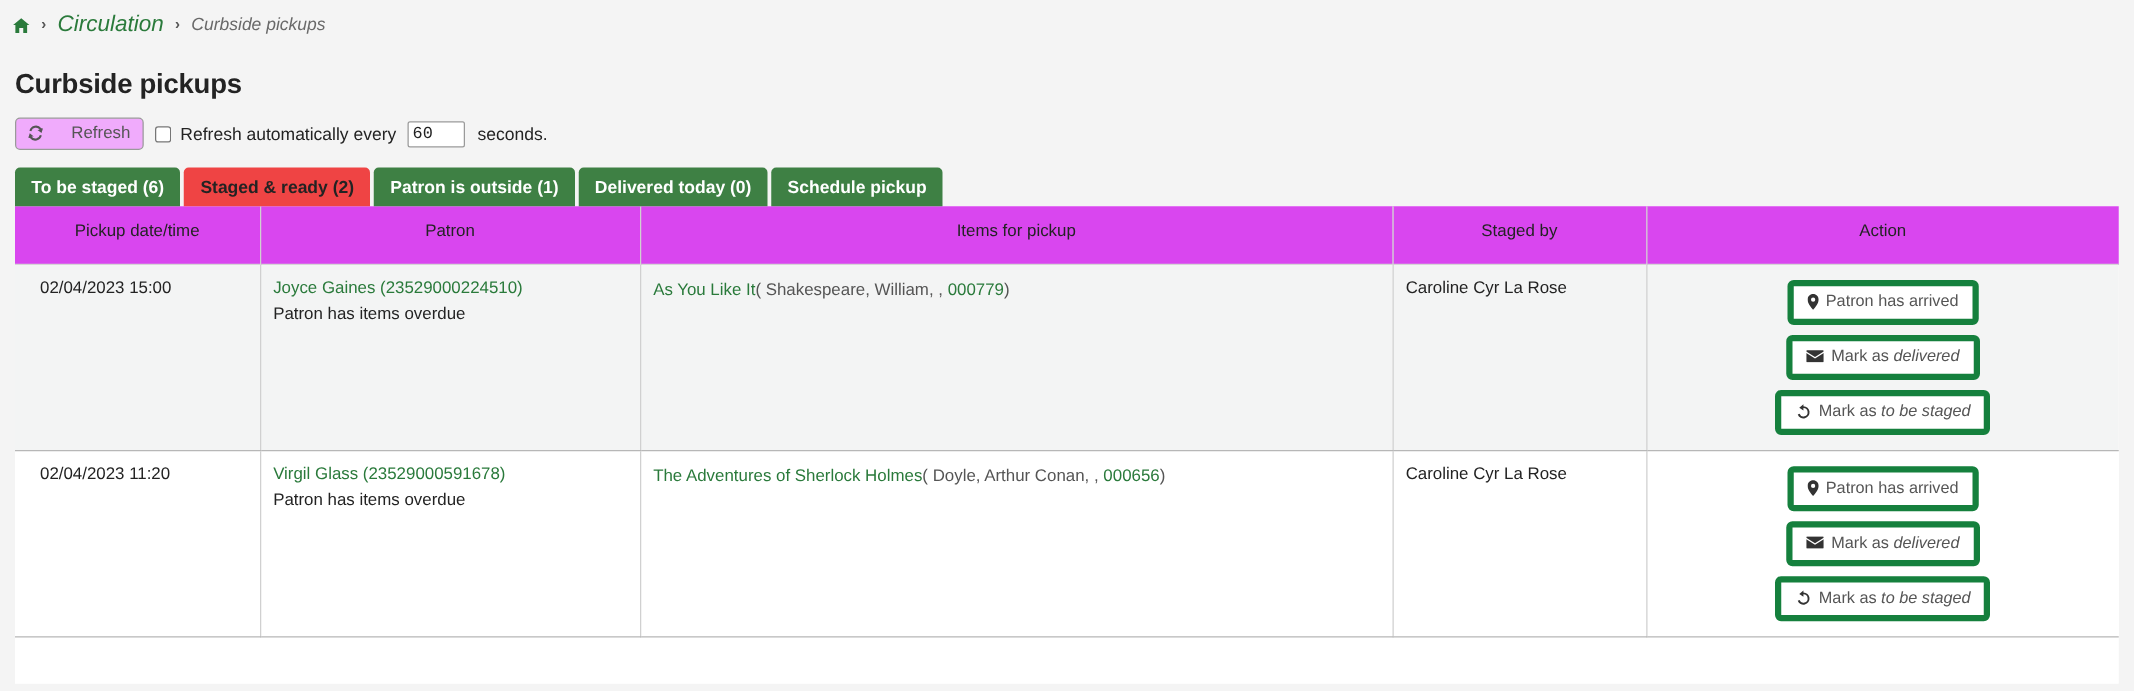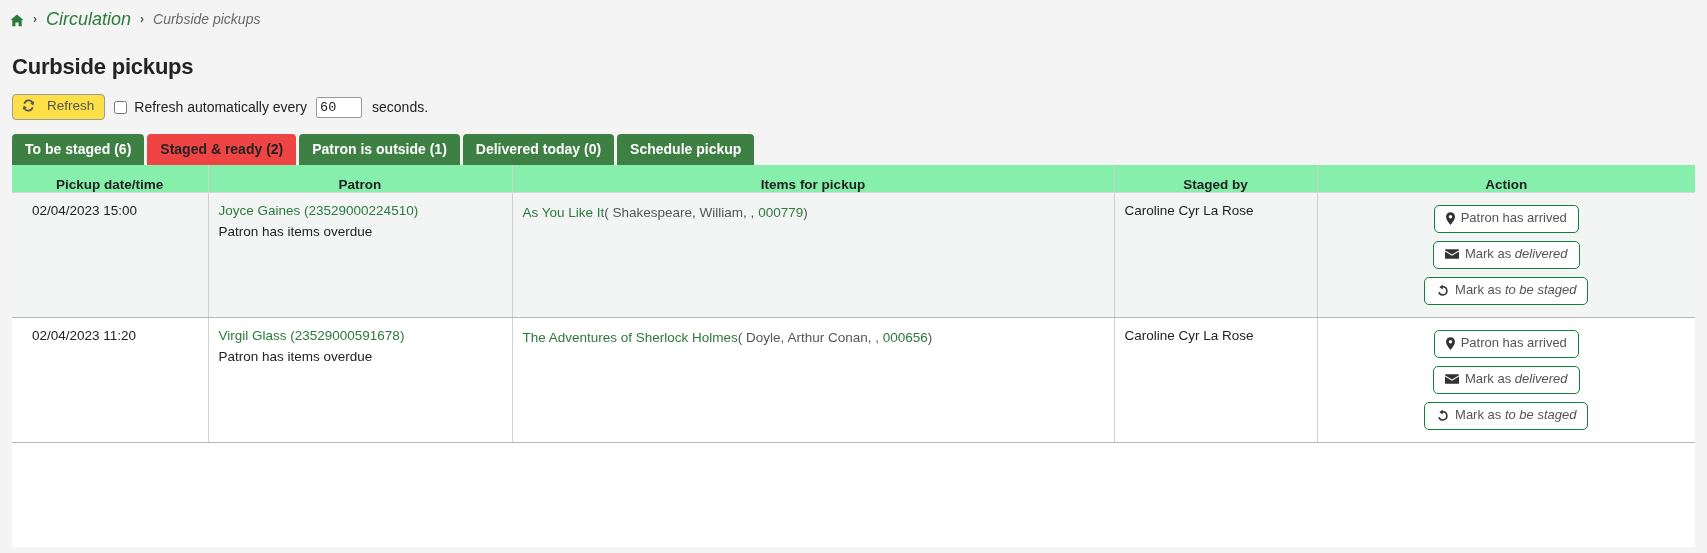--- a/index.html
+++ b/index.html
@@ -64,30 +64,31 @@
 
   
   .refresh-bar {
     display: flex;
     align-items: center;
     margin: 14px 0 0 12px;
     height: 26px;
     font-size: 14px;
   }
   .btn-refresh {
-    background: #fde047;
+    background: #f0abfc;
     border: 1px solid #9a9a9a;
     border-radius: 4px;
     padding: 4px 10px 5px 9px;
     font-size: 13.5px;
     color: #555;
     font-family: "Liberation Sans", sans-serif;
     cursor: pointer;
     display: inline-flex;
-    gap: 12px;
+    align-items: center;
+    gap: 22px;
     line-height: 1.1;
   }
   .btn-refresh .ico {
     font-size: 13px;
     color: #555;
     display: inline-block;
   }
   .auto-refresh-group {
     display: flex;
     align-items: center;
@@ -152,25 +153,25 @@
     box-sizing: border-box;
   }
   table.pickups {
     width: 100%;
     border-collapse: collapse;
     table-layout: fixed;
     font-size: 13.5px;
   }
   table.pickups thead th {
     font-size: 13.5px;
-    font-weight: bold;
+    font-weight: normal;
     color: #232323;
     text-align: center;
-    padding: 12px 6px 0 6px;
-    background: #86efac;
+    padding: 12px 6px 19px 6px;
+    background: #d946ef;
     border-bottom: 1px solid #d6d6d6;
     border-right: 1px solid #d0d0d0;
     vertical-align: middle;
   }
   table.pickups thead th:last-child { border-right: none; }
   table.pickups tbody td {
     background: #f3f4f4;
     border-right: 1px solid #d0d0d0;
     border-bottom: 1px solid #b7b7b7;
     vertical-align: top;
@@ -204,21 +205,21 @@
   
   .action-cell { padding: 12px 8px 12px 8px !important; }
   .action-stack {
     display: flex;
     flex-direction: column;
     align-items: center;
     gap: 8px;
   }
   .btn-action {
     background: #fff;
-    border: 1px solid #15803d;
+    border: 5px solid #15803d;
     border-radius: 5px;
     color: #555;
     font-size: 13px;
     font-family: "Liberation Sans", sans-serif;
     padding: 5px 11px 6px 11px;
     cursor: pointer;
     display: inline-flex;
     align-items: center;
     gap: 6px;
     white-space: nowrap;

